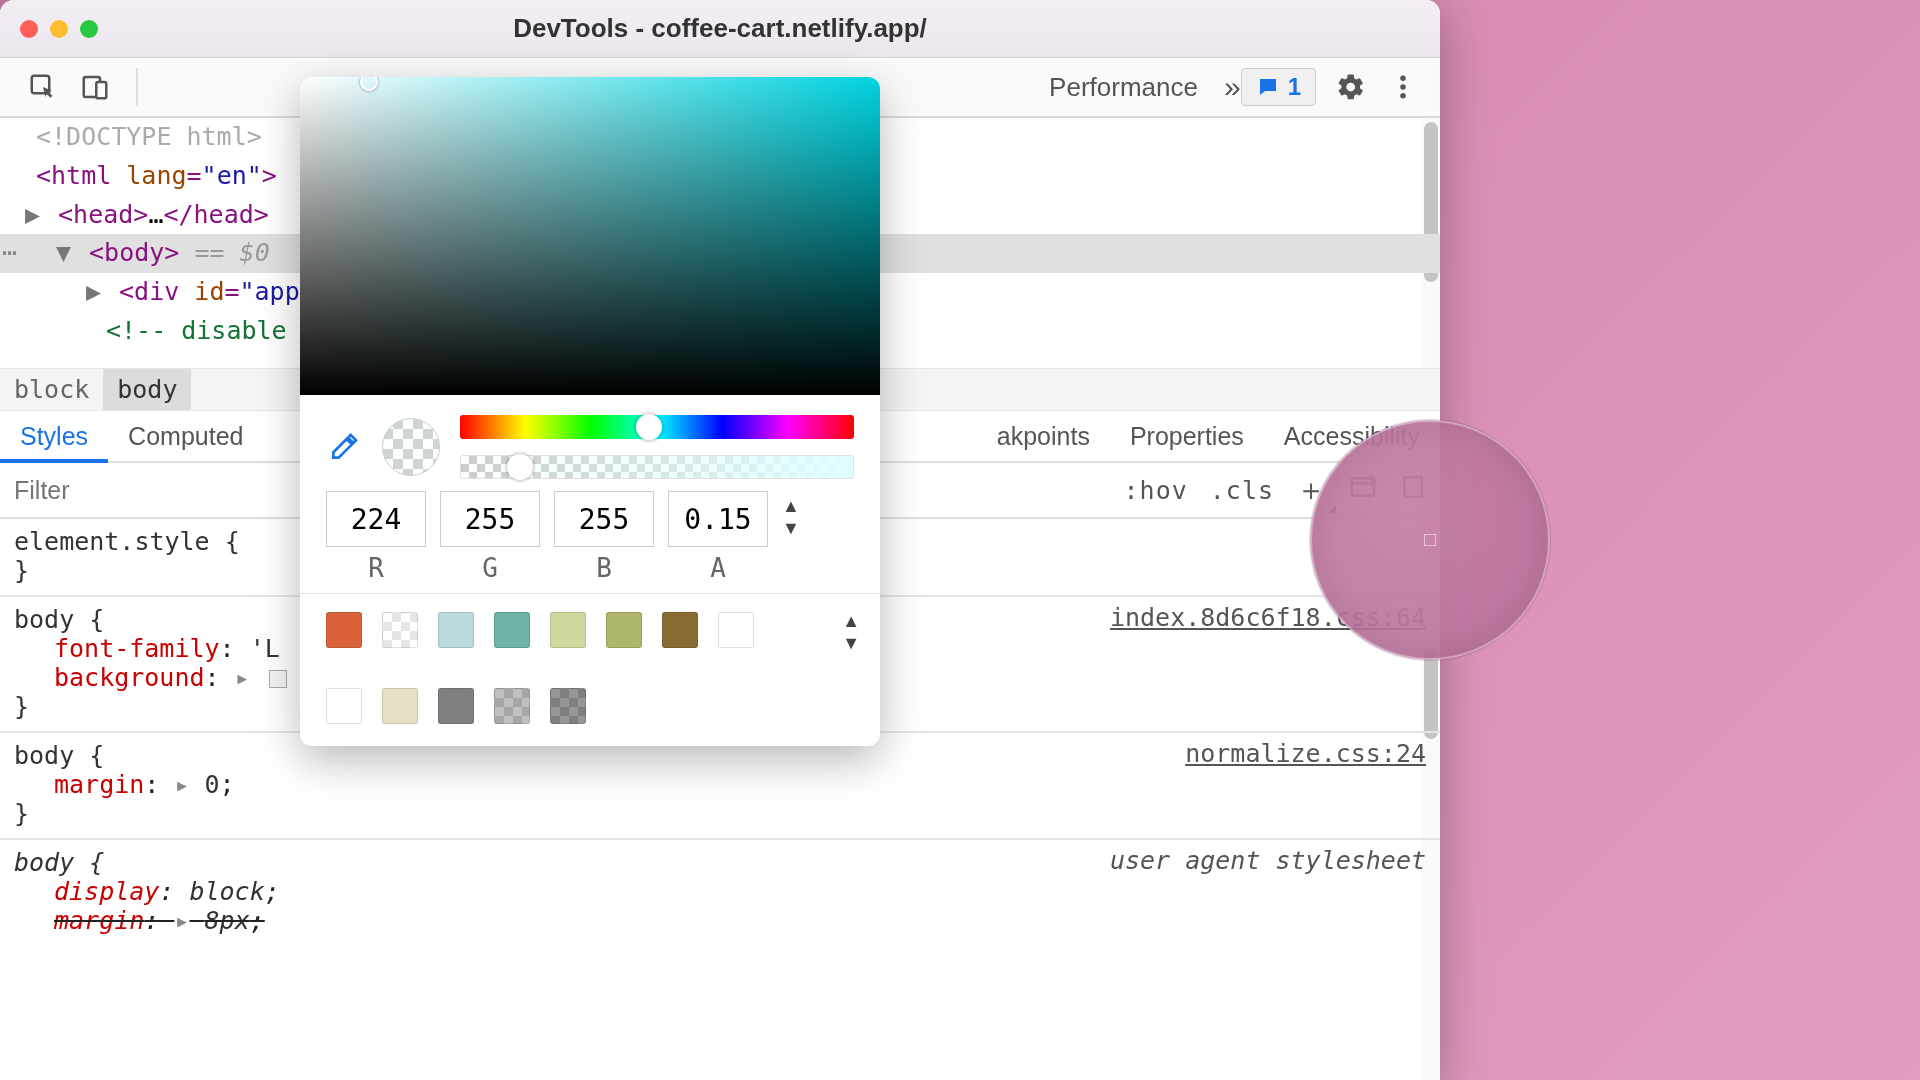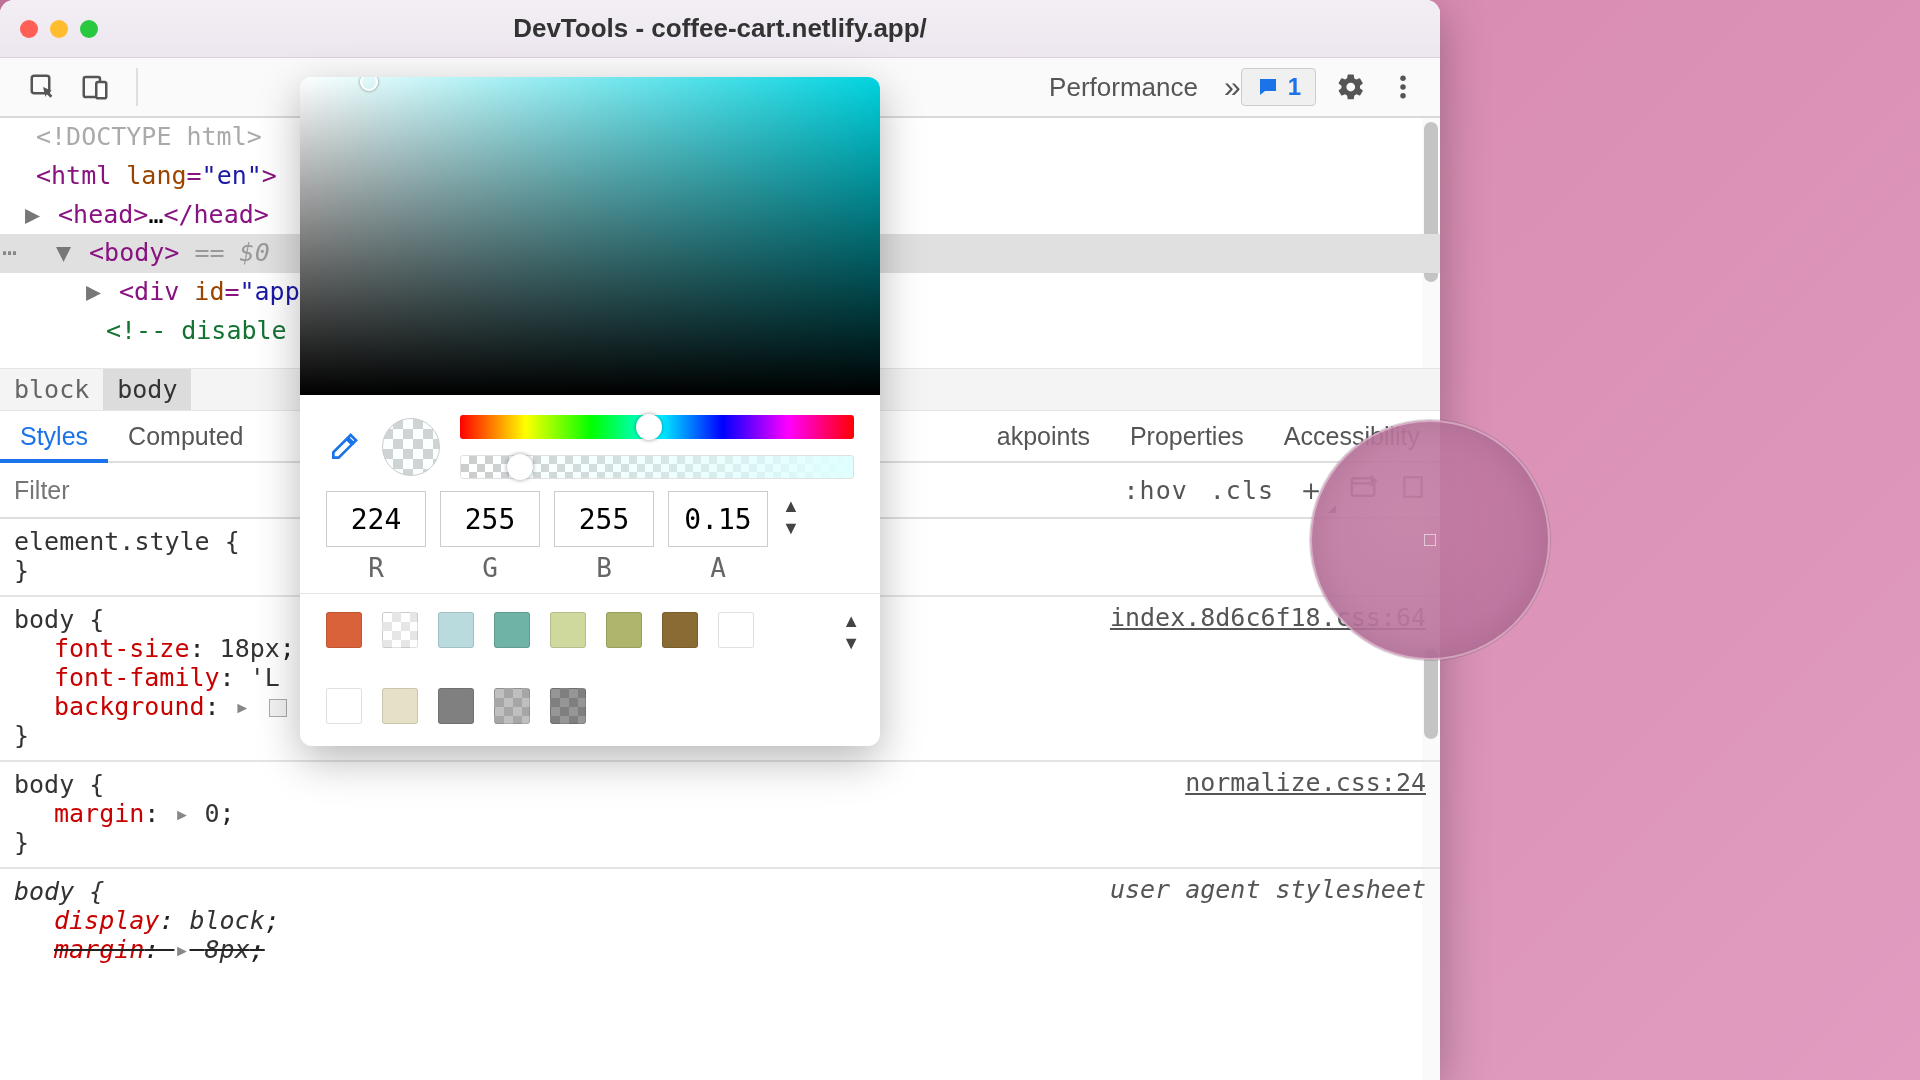--- a/index.html
+++ b/index.html
@@ -262,21 +262,20 @@
       </div>
 
     <div class="rule">
       <div class="sel">element.style {</div>
       <div class="sel">}</div>
     </div>
 
     <div class="rule">
       <div class="source">index.8d6c6f18.css:64</div>
       <div class="sel">body {</div>
-      <div class="line"><span class="prop">font-size</span>: <span class="val">18px</span>;</div>
       <div class="line"><span class="prop">font-family</span>: <span class="val">'L</span></div>
       <div class="line"><span class="prop">background</span>: <span class="expand-arrow">▸</span> <span class="swatch-inline"></span></div>
       <div class="sel">}</div>
     </div>
 
     <div class="rule">
       <div class="source">normalize.css:24</div>
       <div class="sel">body {</div>
       <div class="line"><span class="prop">margin</span>: <span class="expand-arrow">▸</span> <span class="val">0</span>;</div>
       <div class="sel">}</div>

